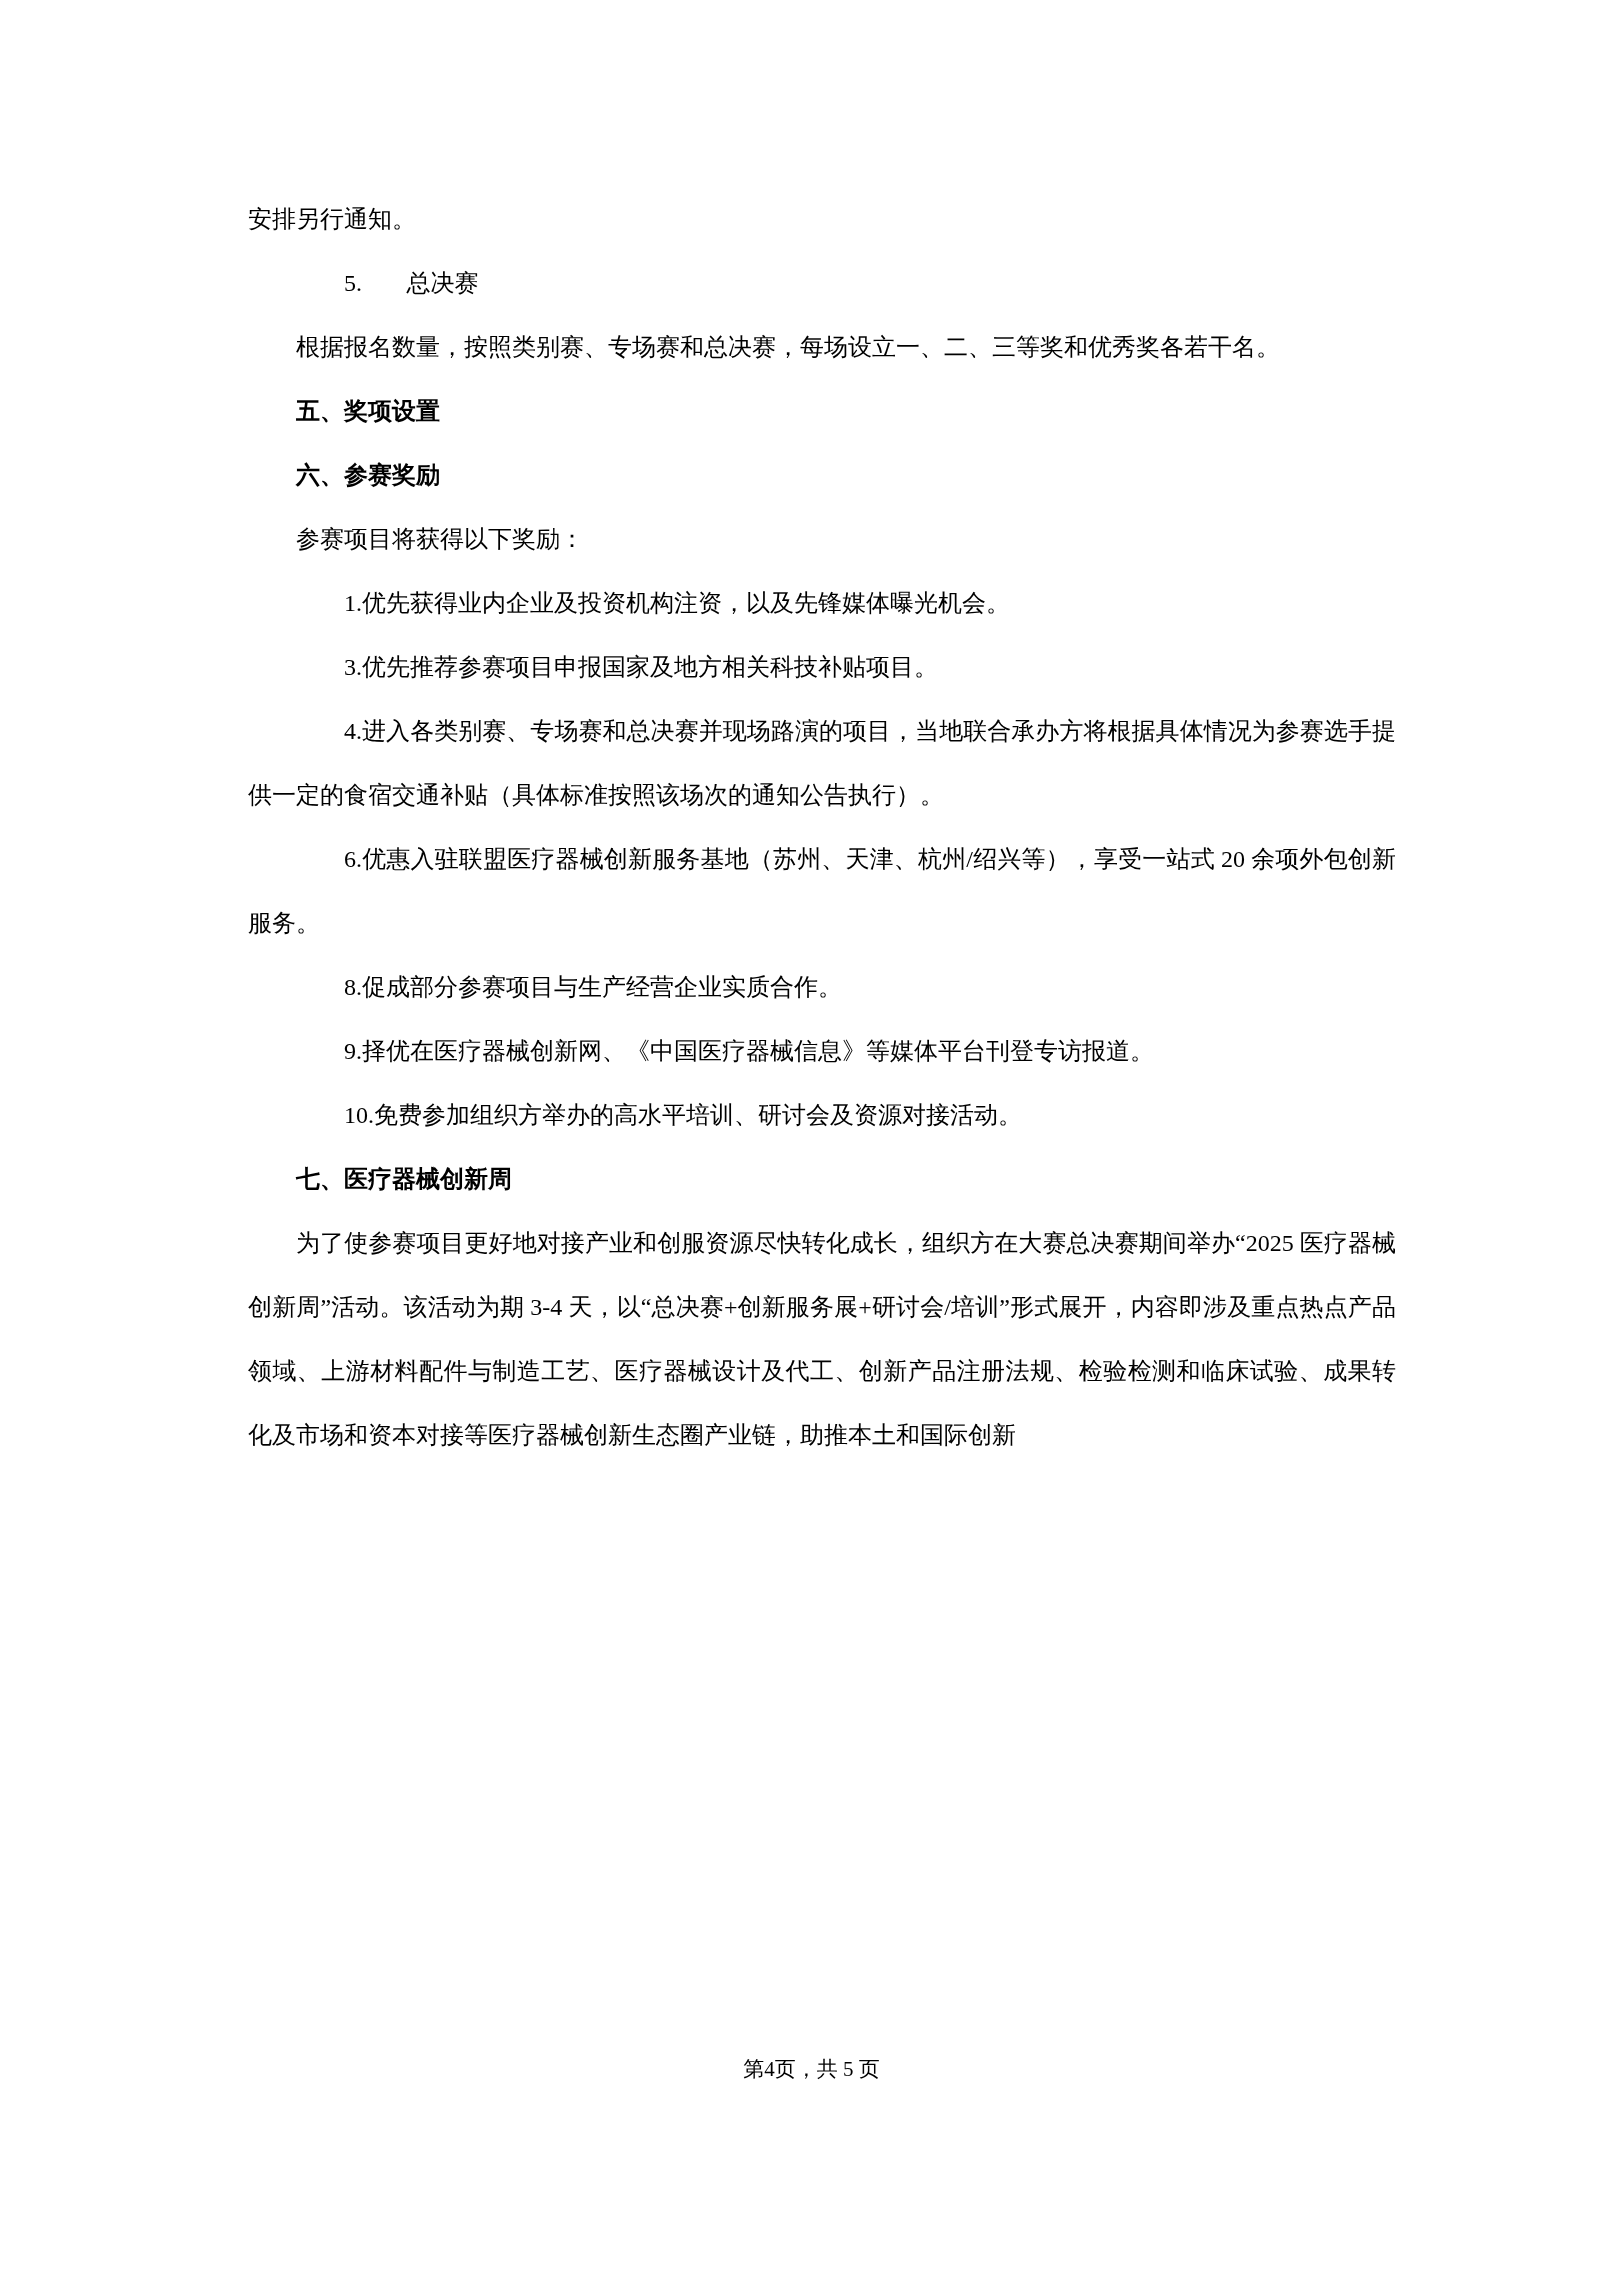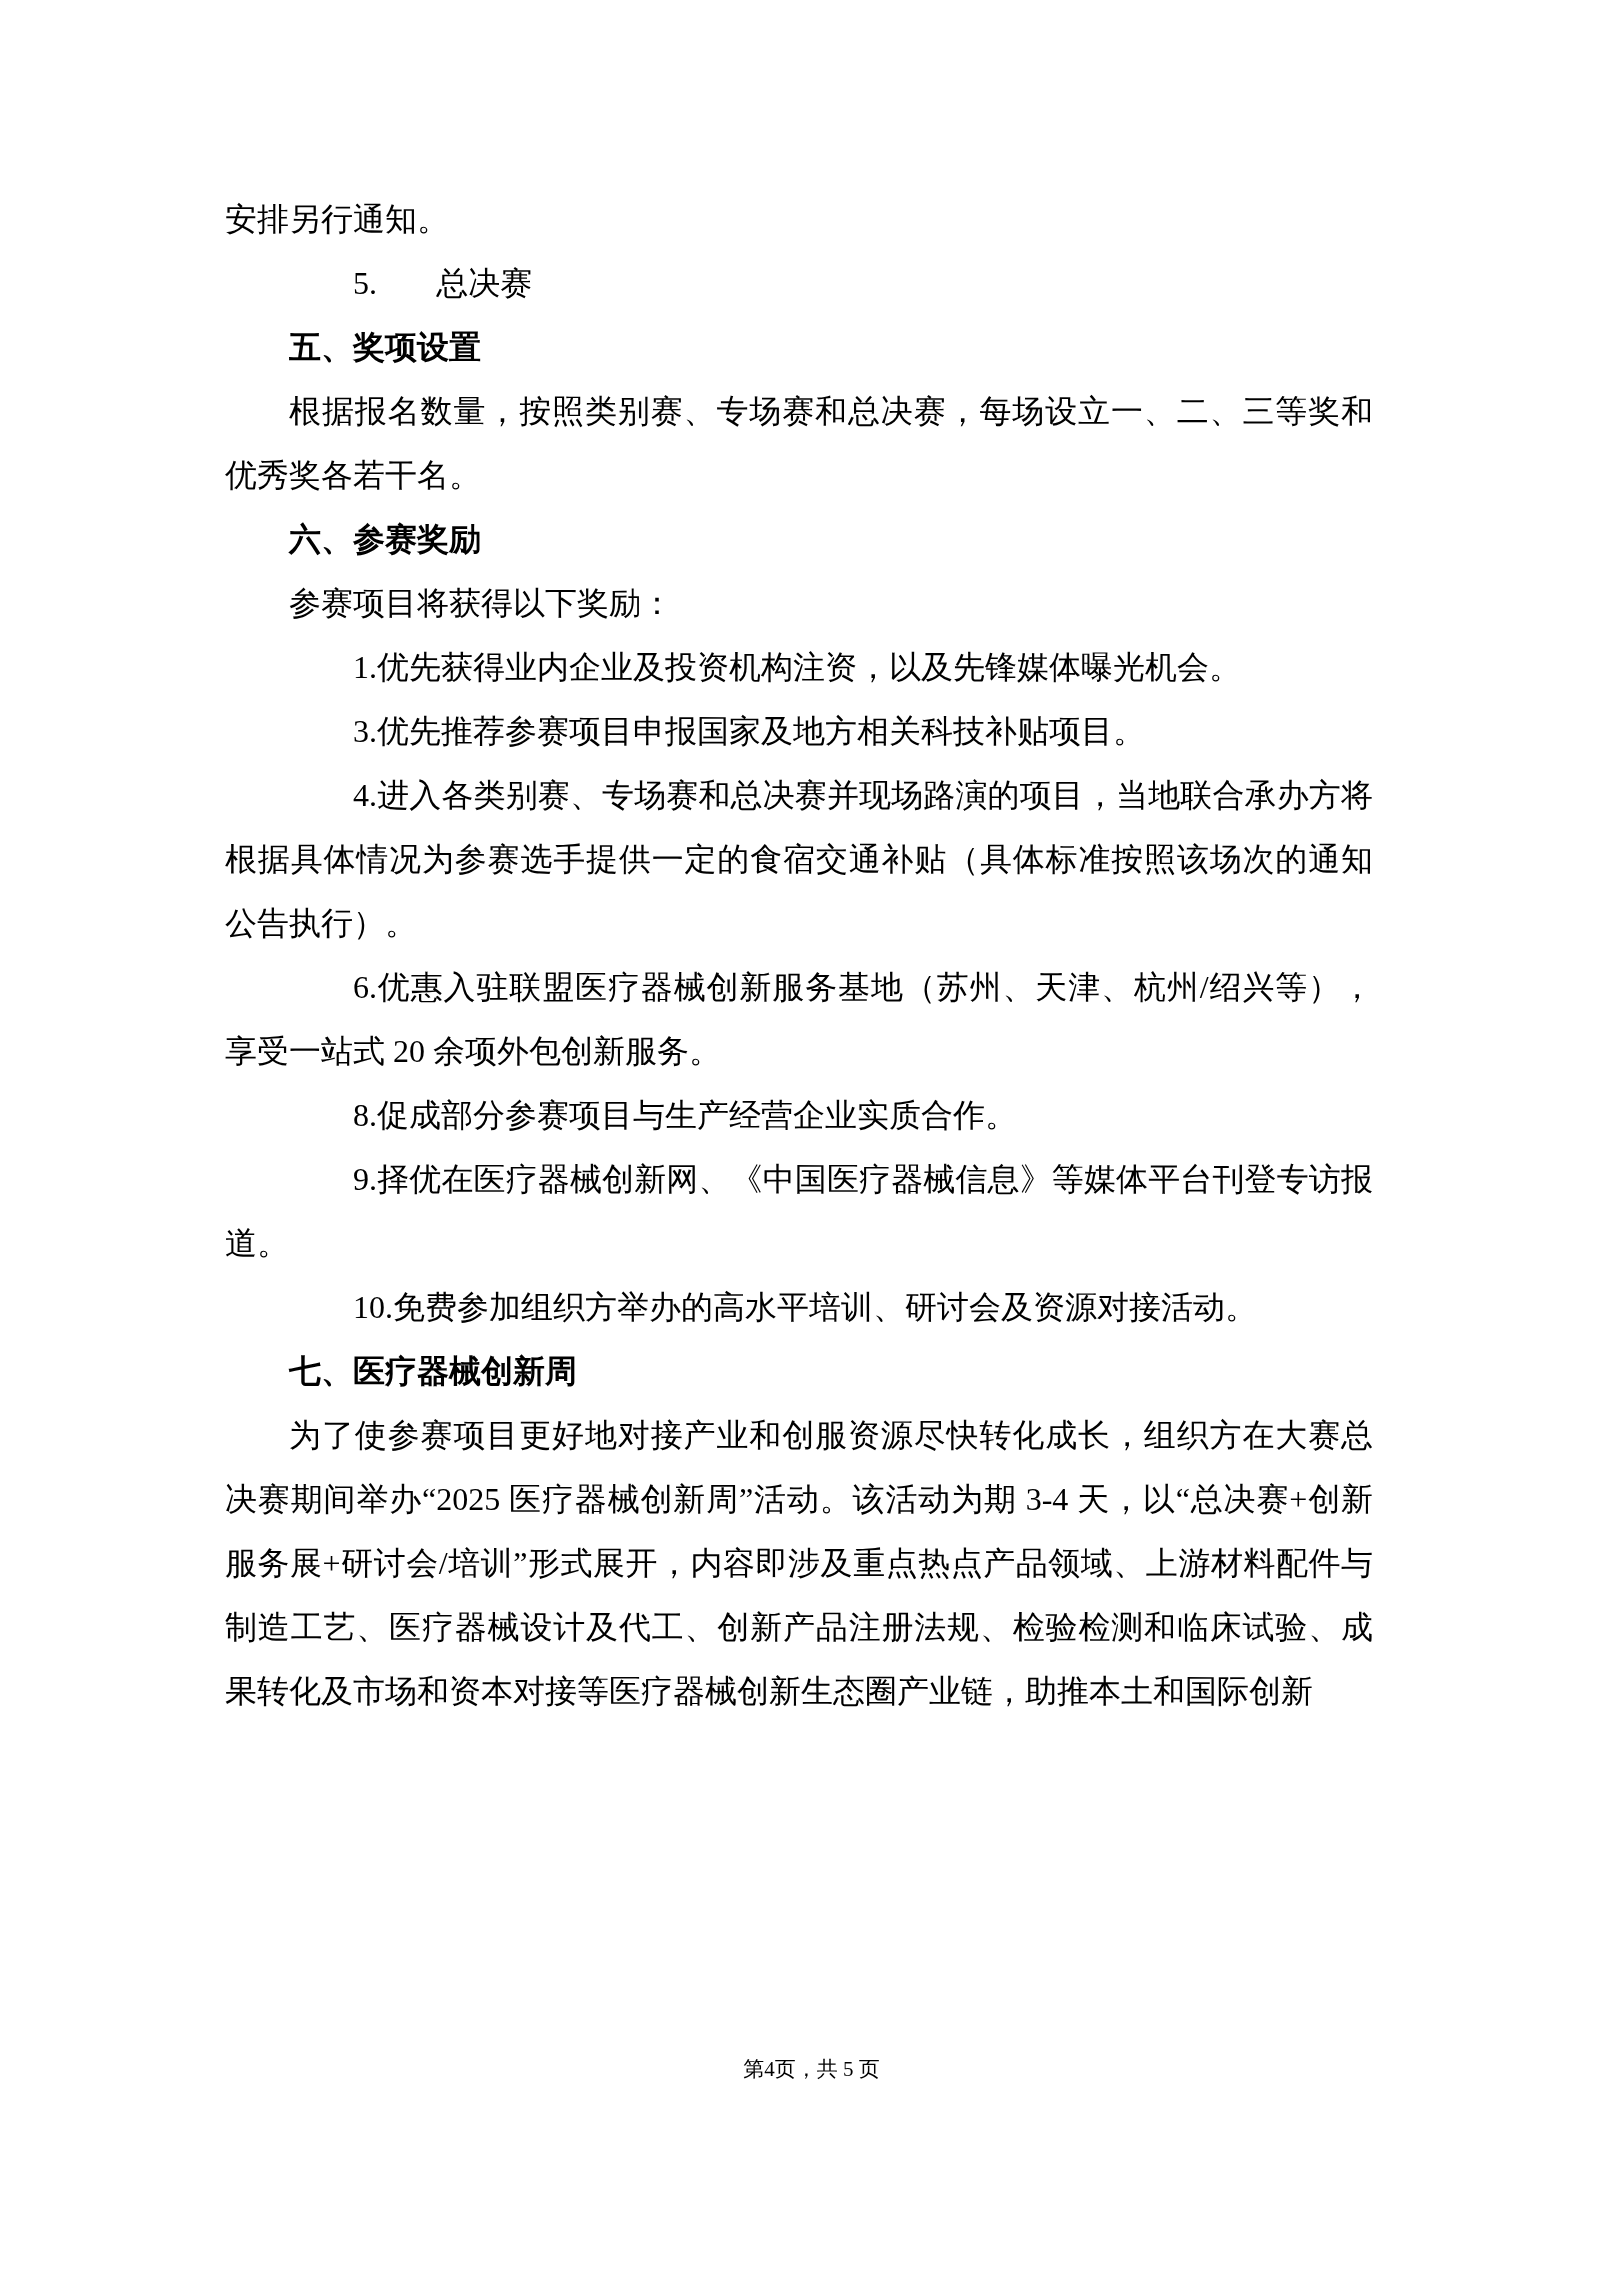--- a/index.html
+++ b/index.html
@@ -11,24 +11,24 @@
     position: relative;
     width: 1623px;
     height: 2295px;
     background: #ffffff;
     color: #000000;
     font-family: "Liberation Serif", "DejaVu Serif", serif;
     overflow: hidden;
   }
   .content {
     position: absolute;
-    left: 225px;
+    left: 248px;
     top: 187px;
     width: 1148px;
-    font-size: 32px;
+    font-size: 24px;
     line-height: 64px;
     text-align: justify;
   }
   .p {
     margin: 0;
     padding: 0;
     text-indent: 2em;
   }
   .p.no-indent {
     text-indent: 0;
@@ -61,23 +61,23 @@
 <div class="page">
   <div class="content">
 
     <p class="p no-indent">安排另行通知。</p>
 
     <p class="p">
       <span class="num wide">5.</span><span>总决赛</span>
     </p>
 
 
+    <p class="p">根据报名数量，按照类别赛、专场赛和总决赛，每场设立一、二、三等奖和优秀奖各若干名。</p>
+
     <p class="p heading">五、奖项设置</p>
-
-    <p class="p">根据报名数量，按照类别赛、专场赛和总决赛，每场设立一、二、三等奖和优秀奖各若干名。</p>
 
     <p class="p heading">六、参赛奖励</p>
 
     <p class="p">参赛项目将获得以下奖励：</p>
 
     <p class="p">
       <span class="num">1.</span><span>优先获得业内企业及投资机构注资，以及先锋媒体曝光机会。</span>
     </p>
 
 

